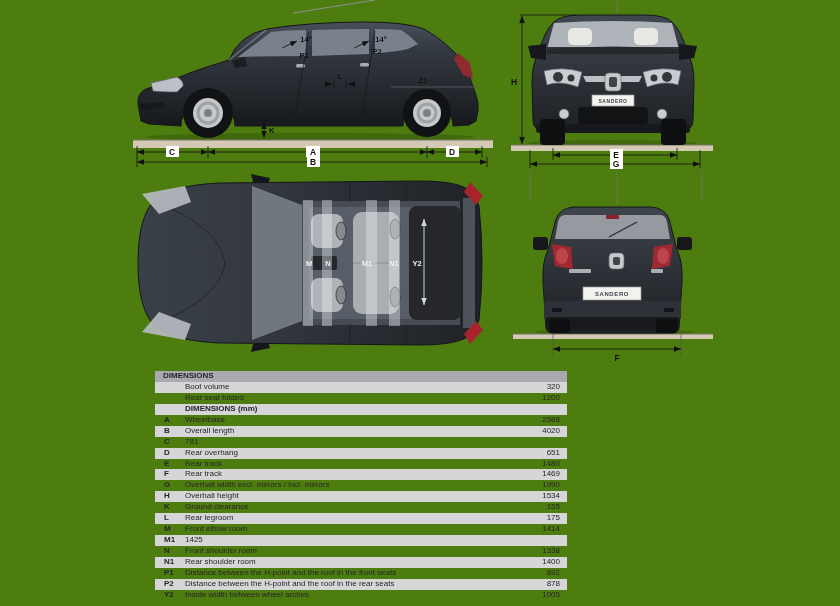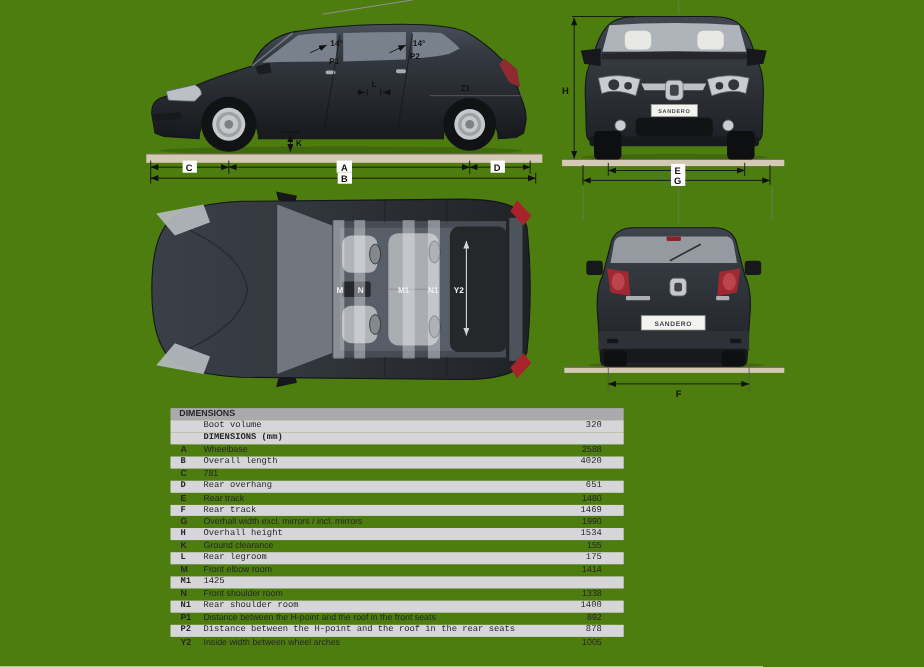--- a/index.html
+++ b/index.html
@@ -13,22 +13,22 @@
   .platetxt{font-size:5px;font-weight:bold;fill:#41464c;letter-spacing:0.6px;}
   .dimline{stroke:#111;stroke-width:0.8;}
   .tick{stroke:#111;stroke-width:0.8;}
   .refline{stroke:#777;stroke-width:0.7;}
   .chip{fill:#ffffff;}
   
   .dim-table{position:absolute;left:155px;top:371px;width:412px;}
   .trow{display:flex;height:10.95px;line-height:10.95px;font-size:8px;color:#26262a;}
   .trow .legend{flex:none;width:21px;padding-left:9px;font-weight:bold;overflow:hidden;}
   .trow .label{flex:1;overflow:hidden;white-space:nowrap;}
-  .trow .value{flex:none;padding-right:20px;text-align:center;}
-  .trow.shaded{background:#d6d6d8;font-family:Liberation Mono, monospace;}
+  .trow .value{flex:none;padding-right:7px;text-align:center;}
+  .trow.shaded{background:#d6d6d8;}
   .trow.section{background:#a9a9ae;}
   .trow.section .label{padding-left:8px;font-weight:bold;}
   .trow.subsection .label{font-weight:bold;}
 </style>
 </head>
 <body>
 
 <div class="page">
 
   <svg style="left:125px;top:0;" width="375" height="170" viewBox="0 0 375 170">
@@ -317,20 +317,25 @@
       <div class="trow section">
 
       <span class="label">DIMENSIONS</span>
       <span class="value"></span>
     </div>
       <div class="trow data shaded">
       <span class="legend"></span>
       <span class="label">Boot volume</span>
       <span class="value">320</span>
     </div>
+      <div class="trow data">
+      <span class="legend"></span>
+      <span class="label">Rear seat folded</span>
+      <span class="value">1200</span>
+    </div>
       <div class="trow subsection shaded">
       <span class="legend"></span>
       <span class="label">DIMENSIONS (mm)</span>
       <span class="value"></span>
     </div>
       <div class="trow data">
       <span class="legend">A</span>
       <span class="label">Wheelbase</span>
       <span class="value">2588</span>
     </div>

